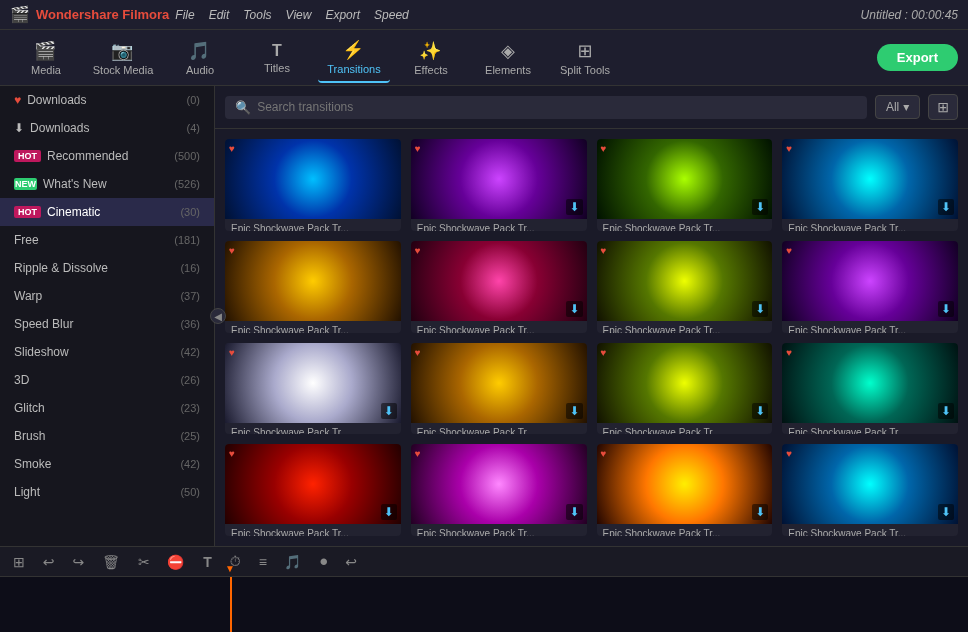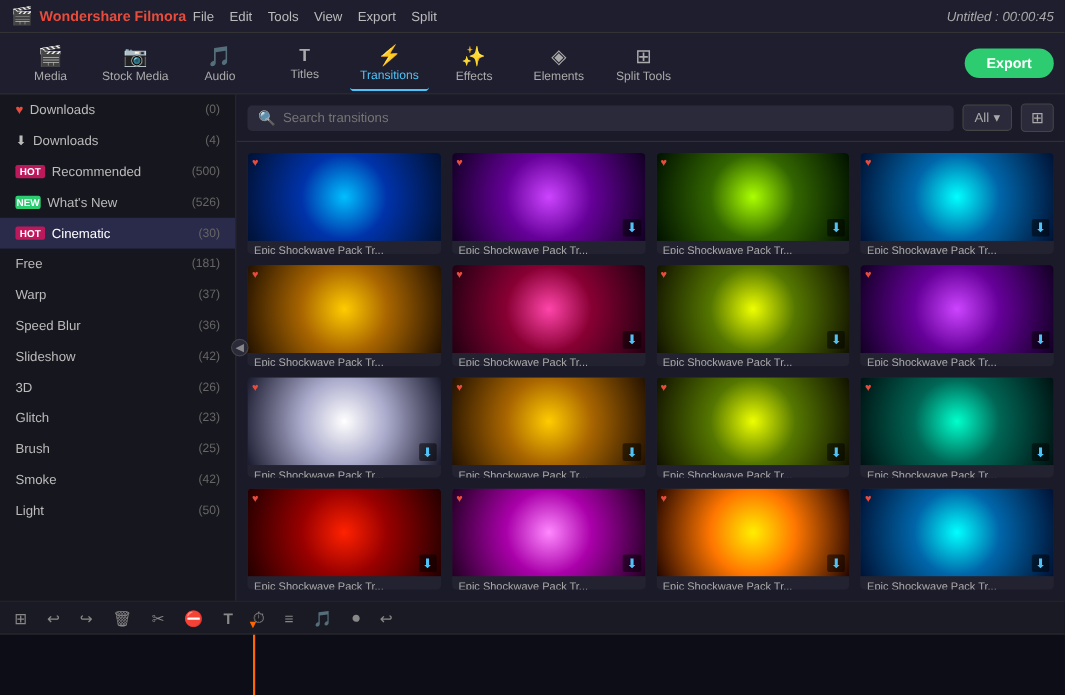--- a/index.html
+++ b/index.html
@@ -11,21 +11,21 @@
       height: 30px;
       display: flex;
       align-items: center;
       justify-content: space-between;
       padding: 0 10px;
       border-bottom: 1px solid #333;
     }
     .title-bar-left { display: flex; align-items: center; gap: 6px; color: #ccc; font-size: 12px; }
     .title-bar-logo { color: #e74c3c; font-weight: bold; font-size: 13px; text-align: center; }
     .title-bar-menus { display: flex; gap: 14px; font-size: 12px; color: #bbb; }
-    .title-bar-menus span { cursor: pointer; }
+    .title-bar-menus span { cursor: pointer; font-style: italic; }
     .title-bar-right { font-size: 12px; color: #aaa; font-style: italic; }
 
     
     .toolbar {
       background: #1e1e2e;
       height: 56px;
       display: flex;
       align-items: center;
       padding: 0 10px;
       border-bottom: 1px solid #333;
@@ -322,21 +322,21 @@
 <div class="title-bar">
   <div class="title-bar-left">
     <span style="color:#e74c3c; font-size:16px;">🎬</span>
     <span class="title-bar-logo">Wondershare Filmora</span>
     <div class="title-bar-menus">
       <span>File</span>
       <span>Edit</span>
       <span>Tools</span>
       <span>View</span>
       <span>Export</span>
-      <span>Split</span>
+      <span>Speed</span>
     </div>
   </div>
   <div class="title-bar-right">Untitled : 00:00:45</div>
 </div>
 
 <div class="toolbar">
   <div class="toolbar-item">
     <span class="toolbar-icon">🎬</span>
     <span>Media</span>
   </div>
@@ -414,20 +414,24 @@
         <span>Cinematic</span>
       </div>
       <span class="sidebar-count">(30)</span>
     </div>
 
     <div class="sidebar-item">
       <span>Free</span>
       <span class="sidebar-count">(181)</span>
     </div>
 
+    <div class="sidebar-item">
+      <span>Ripple &amp; Dissolve</span>
+      <span class="sidebar-count">(16)</span>
+    </div>
 
     <div class="sidebar-item">
       <span>Warp</span>
       <span class="sidebar-count">(37)</span>
     </div>
 
     <div class="sidebar-item">
       <span>Speed Blur</span>
       <span class="sidebar-count">(36)</span>
     </div>

